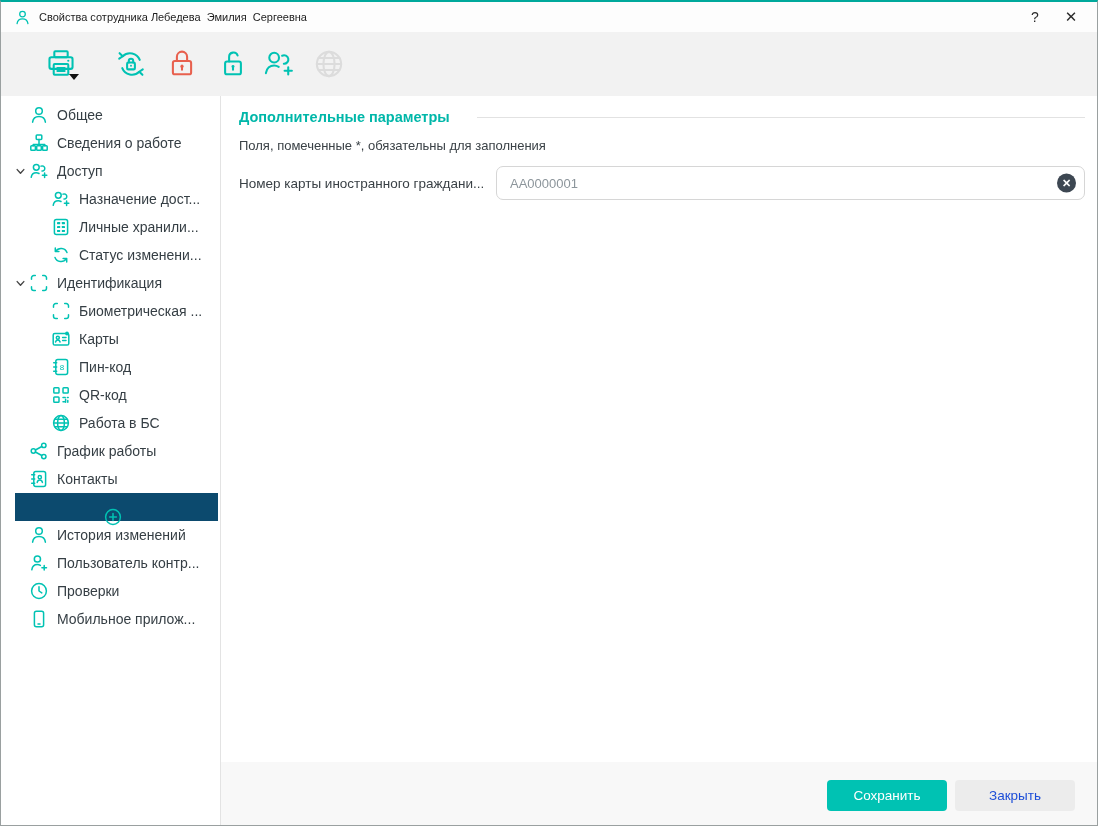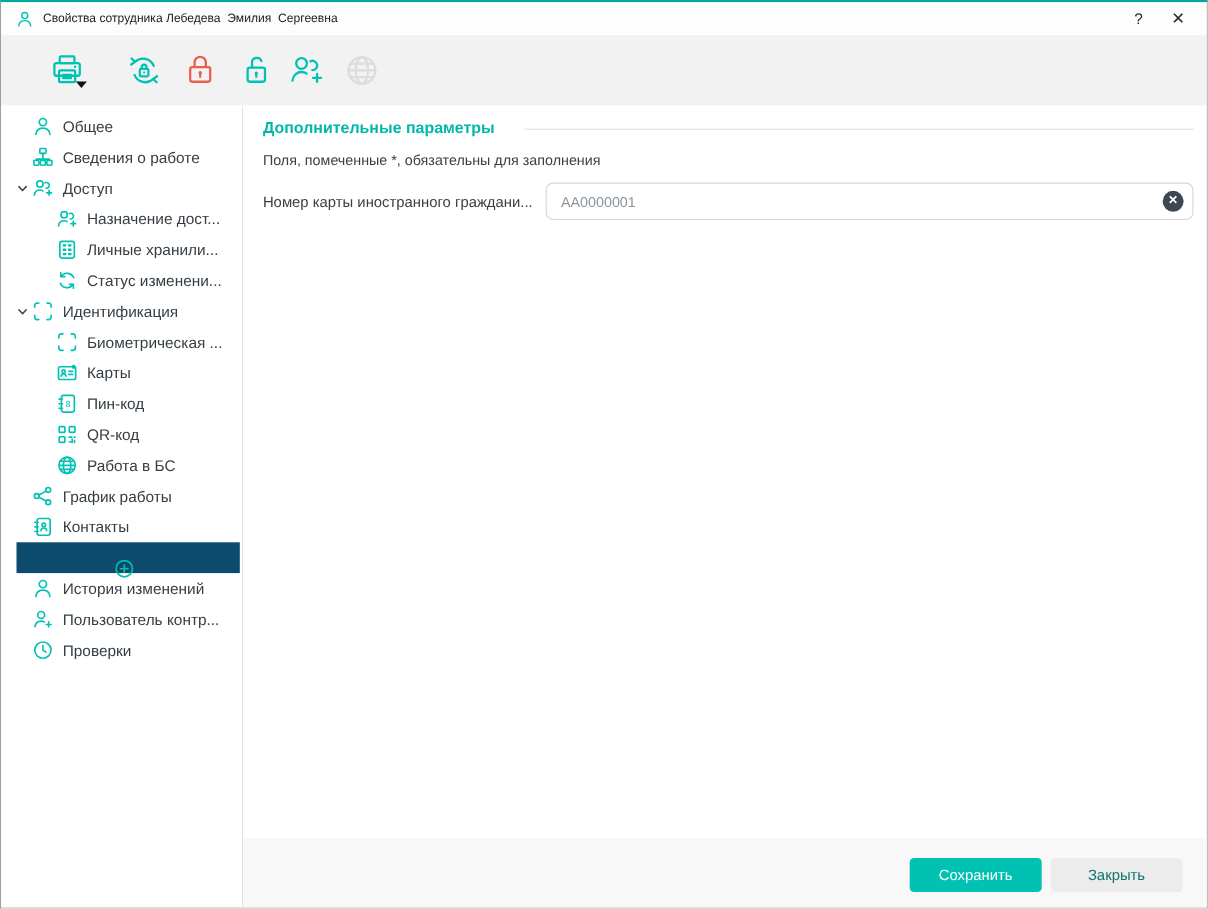--- a/index.html
+++ b/index.html
@@ -62,21 +62,21 @@
                display:flex; align-items:center; justify-content:center; font-size:11px;
                font-weight:bold; cursor:pointer; line-height:1; }
 
   
   .footer { position:absolute; left:0; right:0; bottom:0; height:63px; background:#f8f8f8;
             display:flex; justify-content:flex-end; align-items:flex-start;
             padding:18px 22px 0 0; gap:8px; }
   .btn { width:120px; height:31px; border:none; border-radius:4px; font-size:13.5px;
          font-family:"Liberation Sans", sans-serif; cursor:pointer; }
   .btn.save { background:#00c2b3; color:#fff; }
-  .btn.close2 { background:#ececec; color:#0f766e; }
+  .btn.close2 { background:#ececec; color:#1d4ed8; }
 
   svg.sic { fill:none; stroke:currentColor; stroke-width:1.5; stroke-linecap:round; stroke-linejoin:round; }
   svg.tic { fill:none; stroke:currentColor; stroke-width:1.7; stroke-linecap:round; stroke-linejoin:round; }
 </style>
 </head>
 <body>
 
 <div class="window">
 
   <div class="titlebar">
@@ -386,20 +386,30 @@
         <span class="chev"></span>
         <span class="ico">
             <svg class="sic" viewBox="0 0 20 20">
               <circle cx="10" cy="10" r="7.4"></circle>
               <path d="M10 5.8V10l2.8 1.9"></path>
             </svg>
           </span>
         <span class="lbl">Проверки</span>
       </div>
 
+      <div class="srow">
+        <span class="chev"></span>
+        <span class="ico">
+            <svg class="sic" viewBox="0 0 20 20">
+              <rect x="5.4" y="2.2" width="9.2" height="15.6" rx="2"></rect>
+              <path d="M9 15h2"></path>
+            </svg>
+          </span>
+        <span class="lbl">Мобильное прилож...</span>
+      </div>
 
     </div>
 
     <div class="main">
       <div class="content">
         <div class="sec-head">
           <span class="sec-title">Дополнительные параметры</span>
           <span class="sec-line"></span>
         </div>
         <div class="note">Поля, помеченные *, обязательны для заполнения</div>

